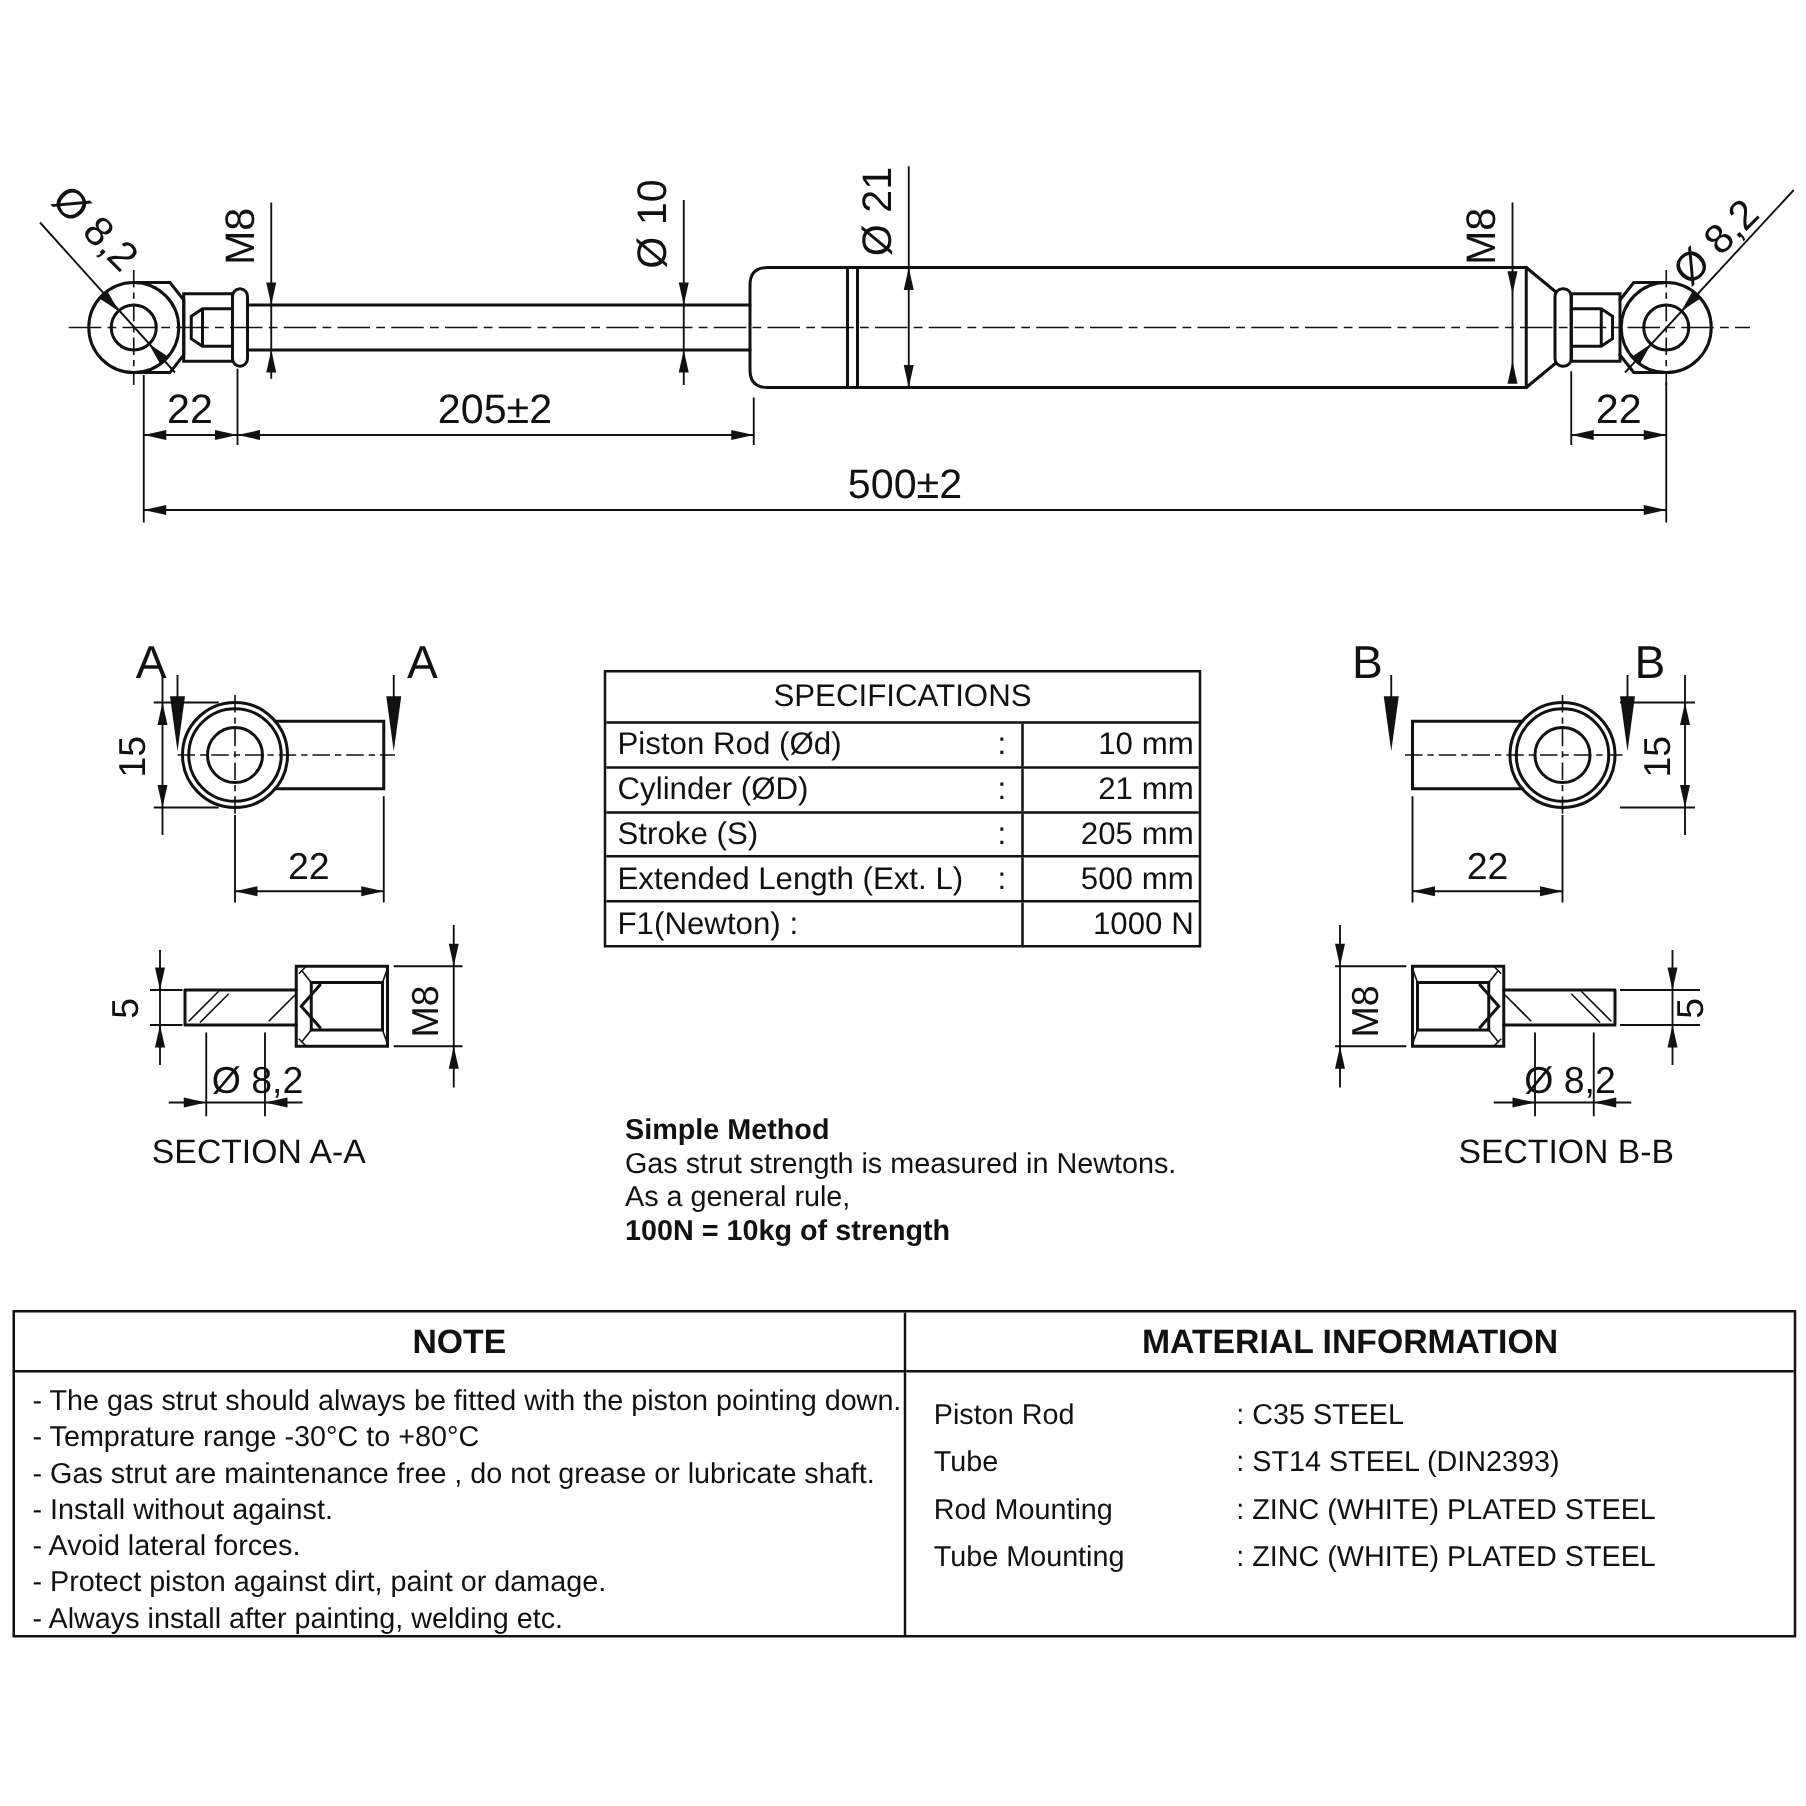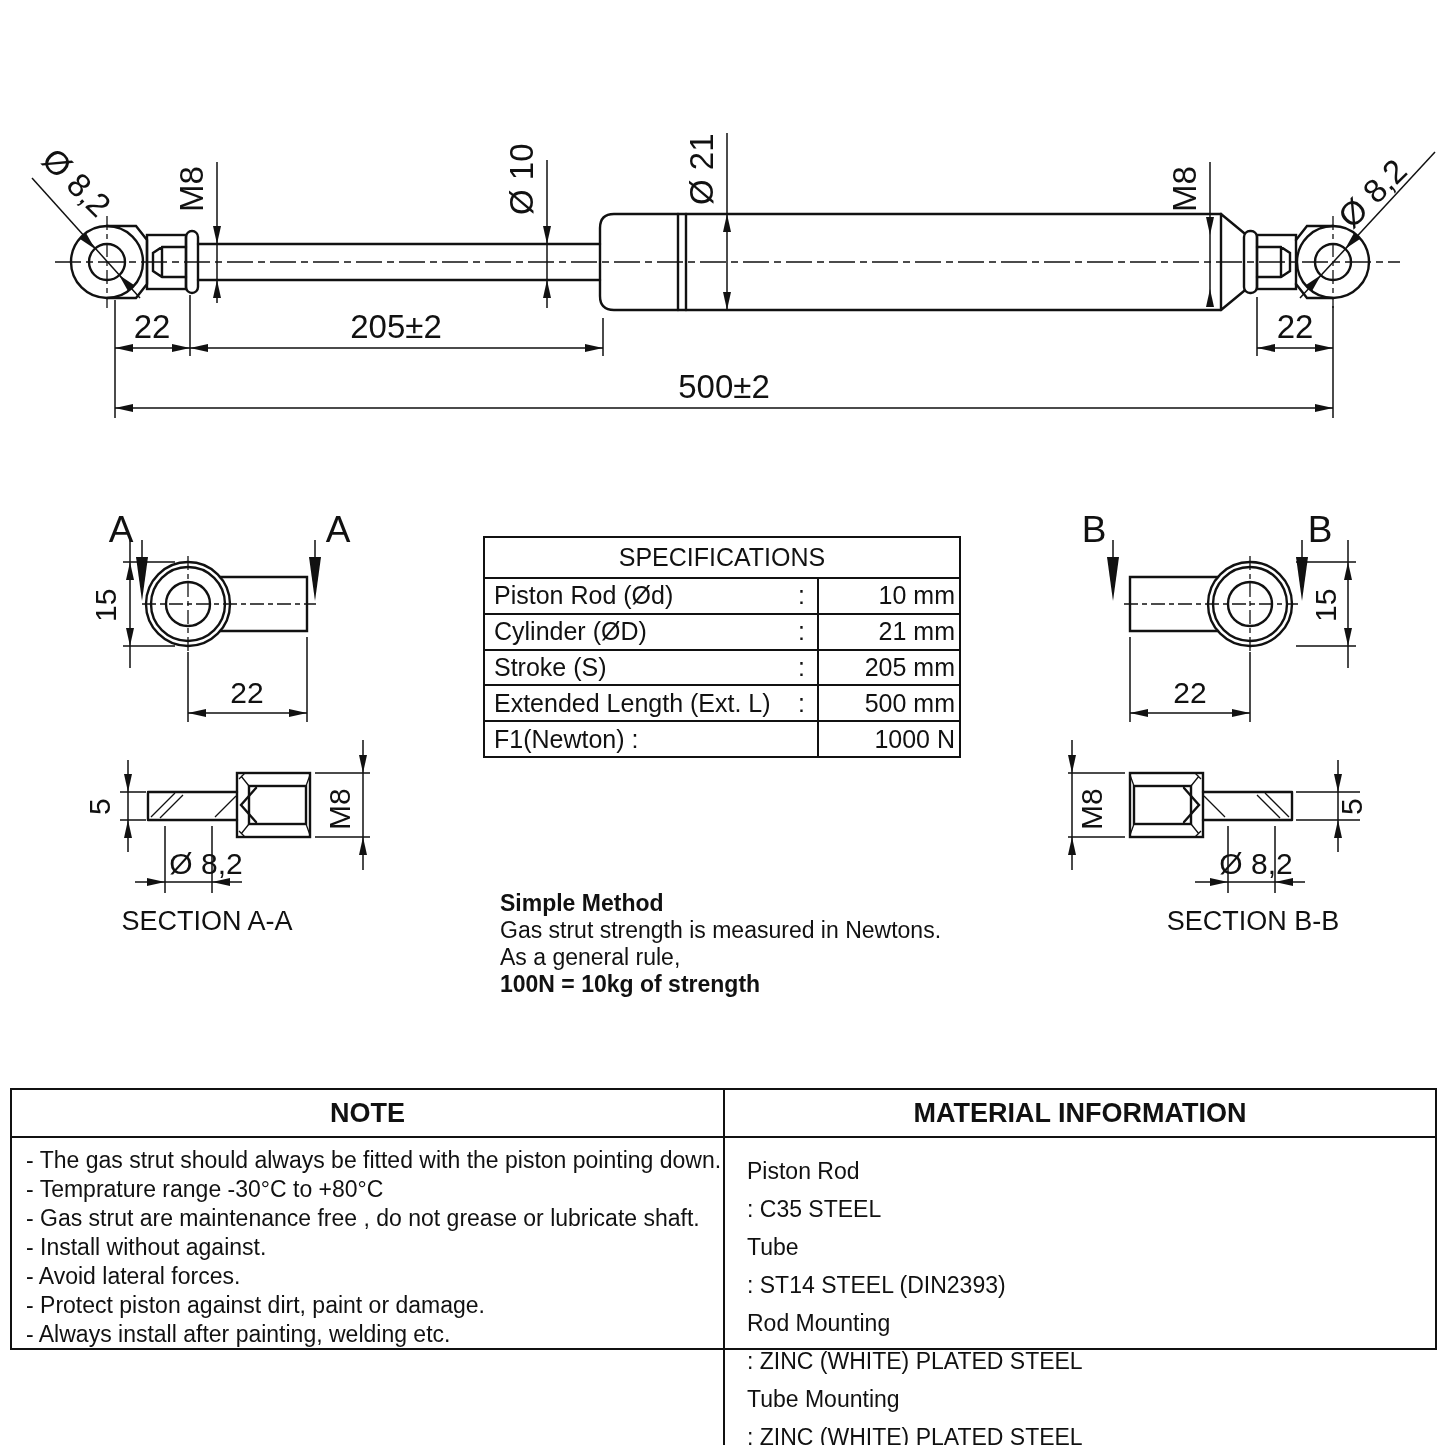--- a/index.html
+++ b/index.html
@@ -28,29 +28,29 @@
             justify-content:space-between;align-items:center;padding:0 12px 0 9px;}
   .spec-val{flex:1;display:flex;align-items:center;justify-content:flex-end;padding-right:4px;}
 
   
   .simple{position:absolute;left:500px;top:890px;font-size:23px;line-height:27px;}
   .simple .b{font-weight:bold;}
 
   
   .bottom-table{position:absolute;left:10px;top:1048px;width:1427px;height:262px;
                 border:2.5px solid #111;box-sizing:border-box;display:grid;
-                grid-template-columns:713px 1fr;grid-template-rows:48px 1fr;font-size:23px;margin-top:40px;}
+                grid-template-columns:713px 1fr;grid-template-rows:48px 1fr;font-size:23px;}
   .bt-h{display:flex;align-items:center;justify-content:center;font-weight:bold;font-size:27px;
         border-bottom:2px solid #111;box-sizing:border-box;}
   .bt-hl{border-right:2px solid #111;}
   .bt-body{box-sizing:border-box;}
   .bt-left{border-right:2px solid #111;padding:8px 0 0 14px;}
   .note-line{line-height:29px;white-space:nowrap;}
   .bt-right{padding:14px 0 0 22px;}
-  .mat-row{line-height:38px;display:flex;white-space:nowrap;flex-direction:column;}
+  .mat-row{line-height:38px;display:flex;white-space:nowrap;}
   .mat-lbl{width:242px;}
 </style>
 </head>
 <body>
 
 <div class="page">
 
   <svg style="left:0;top:0;" width="1445" height="470" viewBox="0 0 1445 470">
 
     <path class="cl" d="M55,262 H1400"></path>

